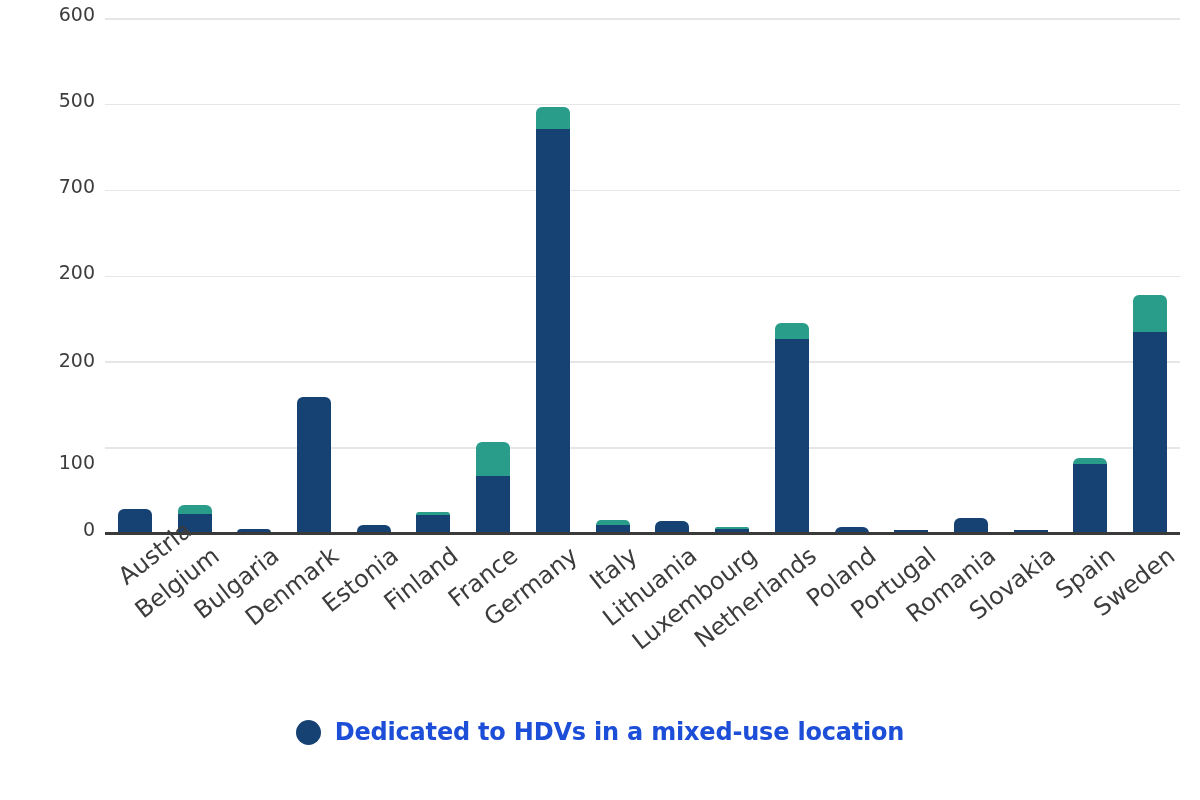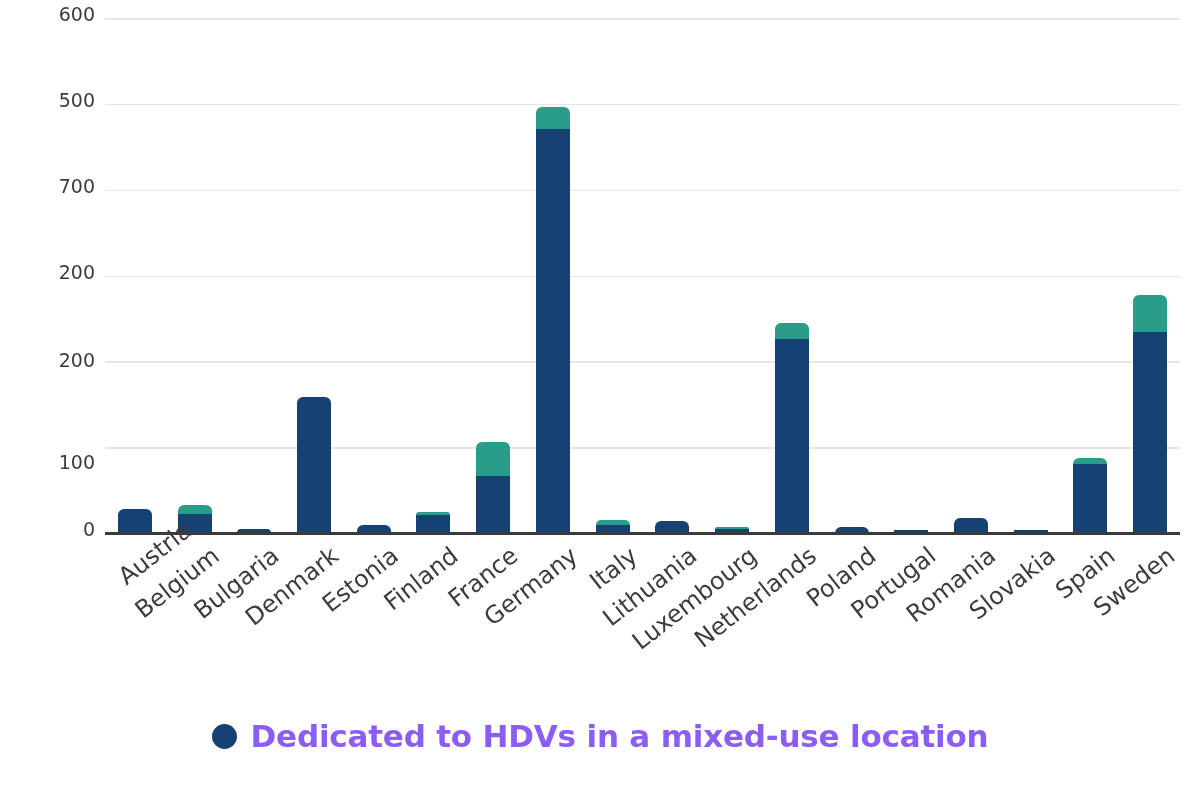--- a/index.html
+++ b/index.html
@@ -116,23 +116,23 @@
     align-items: center;
     gap: 14px;
   }
   .legend-swatch {
     width: 25px;
     height: 25px;
     border-radius: 50%;
     flex: none;
   }
   .legend-label {
-    font-size: 31px;
+    font-size: 24px;
     font-weight: bold;
-    color: #8b5cf6;
+    color: #1d4ed8;
     letter-spacing: -0.2px;
     white-space: nowrap;
   }
 </style>
 </head>
 <body>
 
 <div id="chart-root">
 
   <div class="y-axis">

